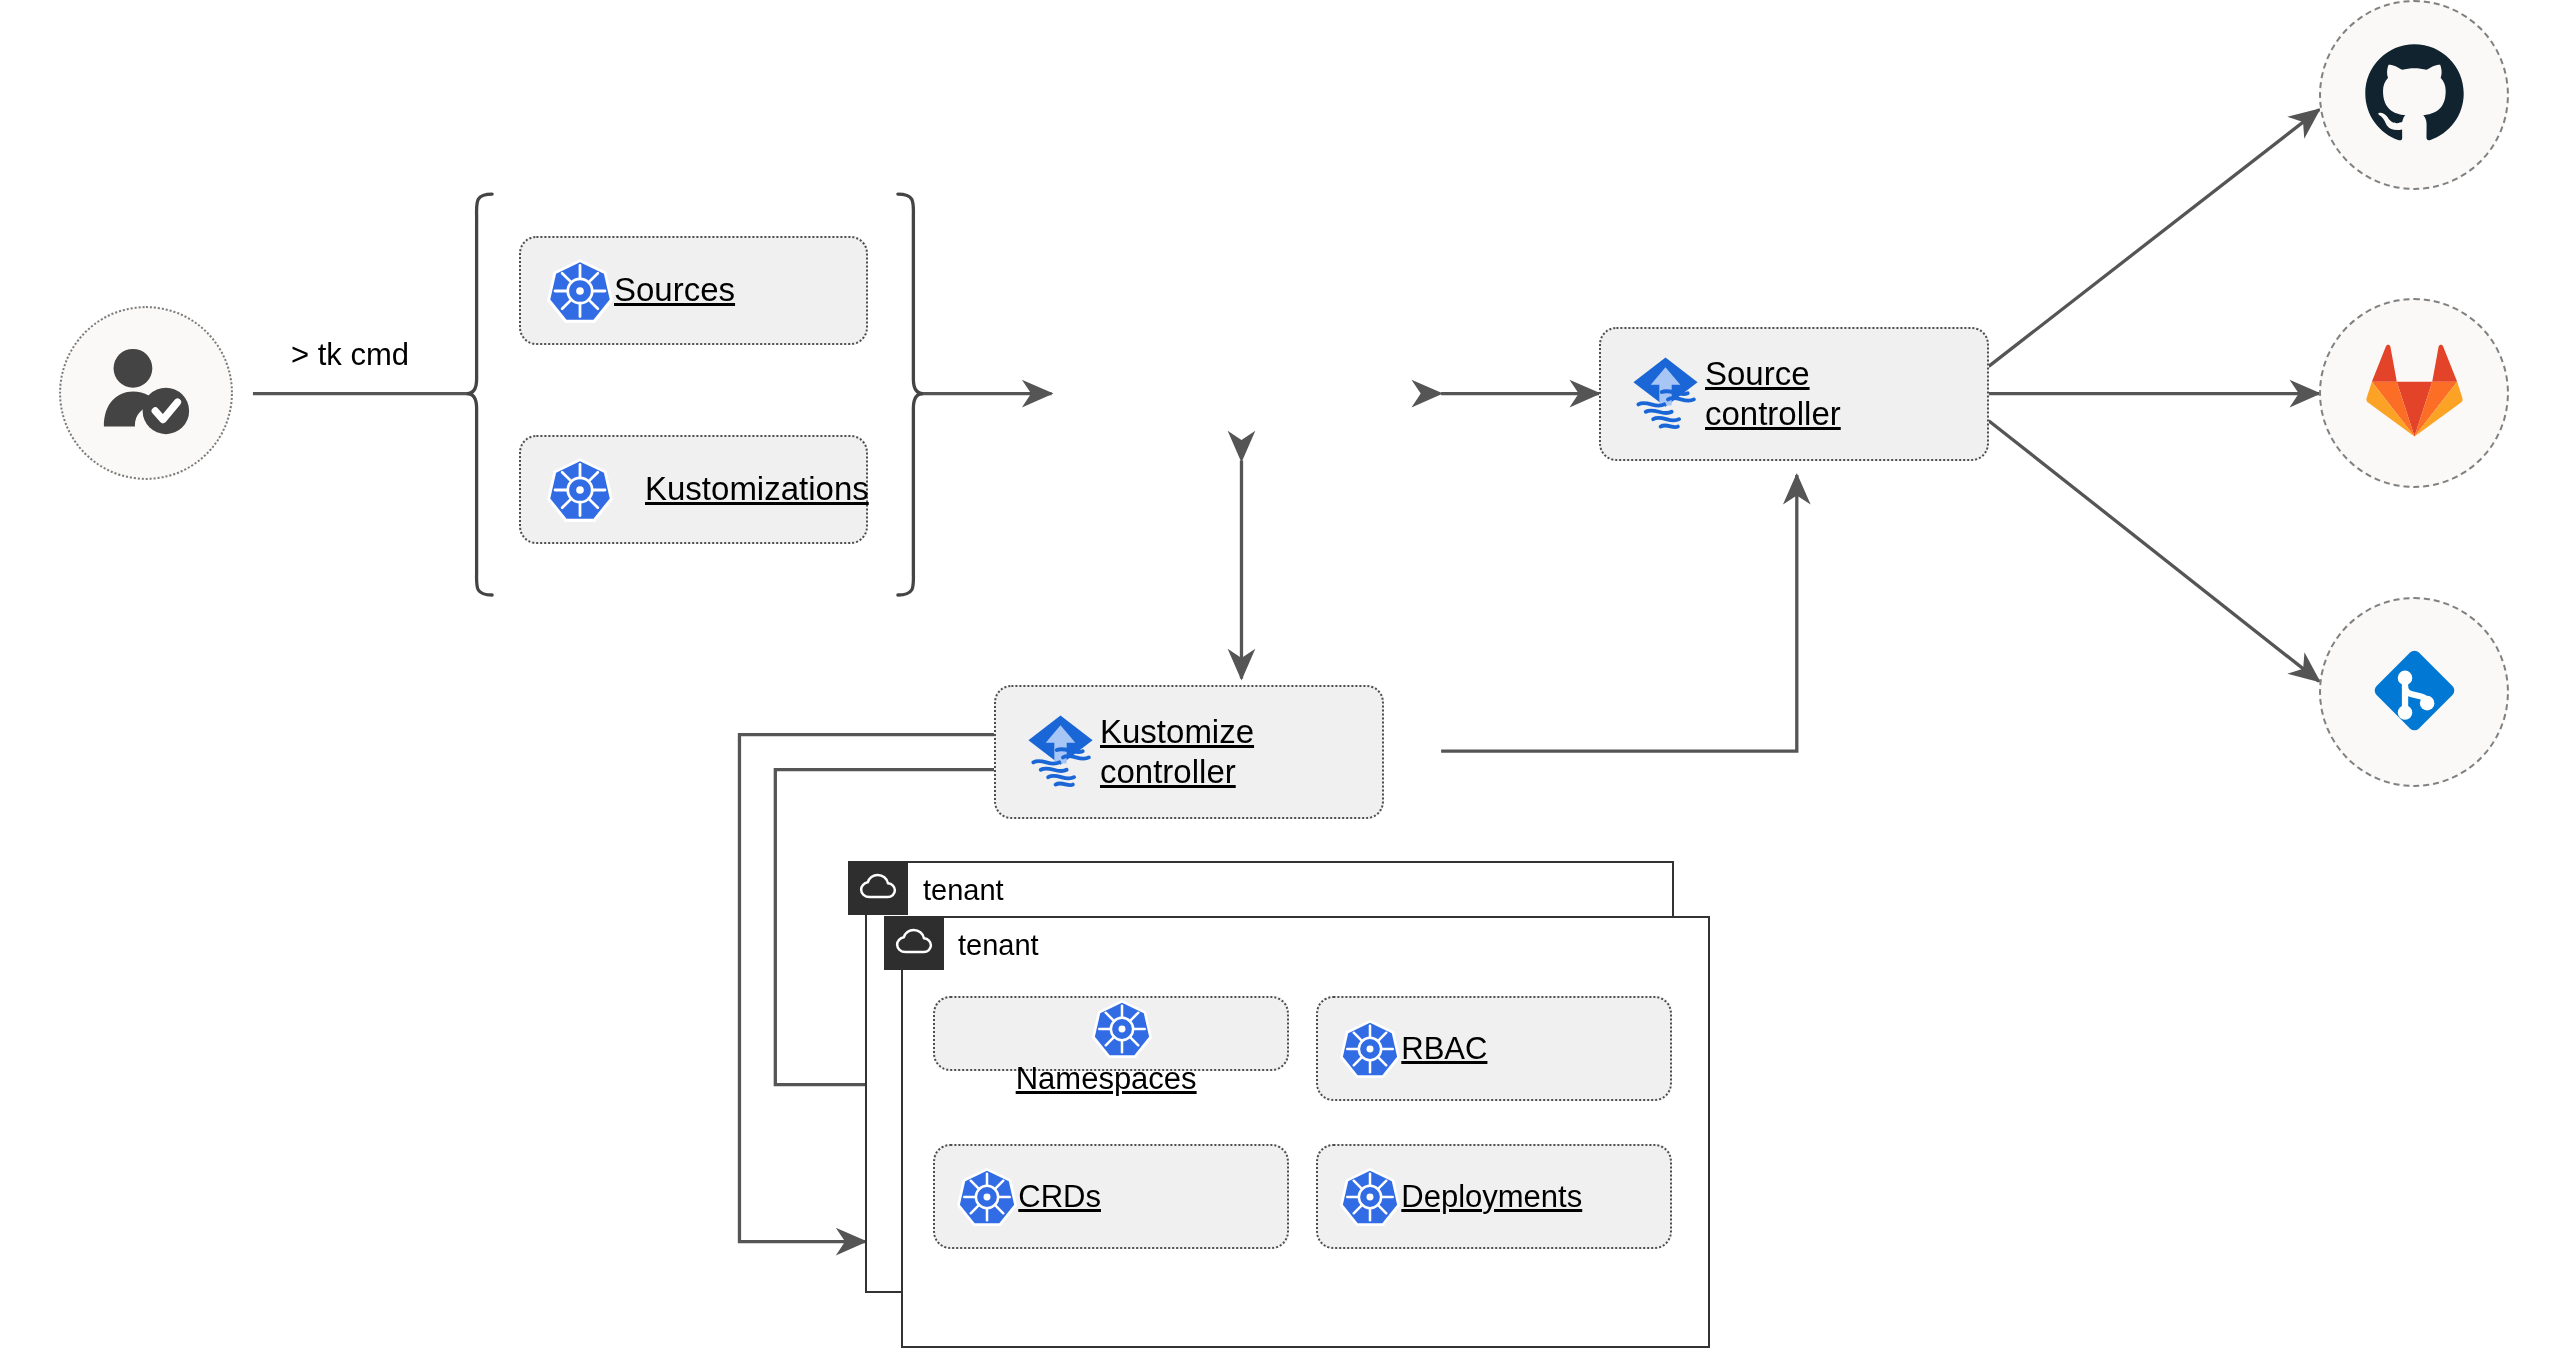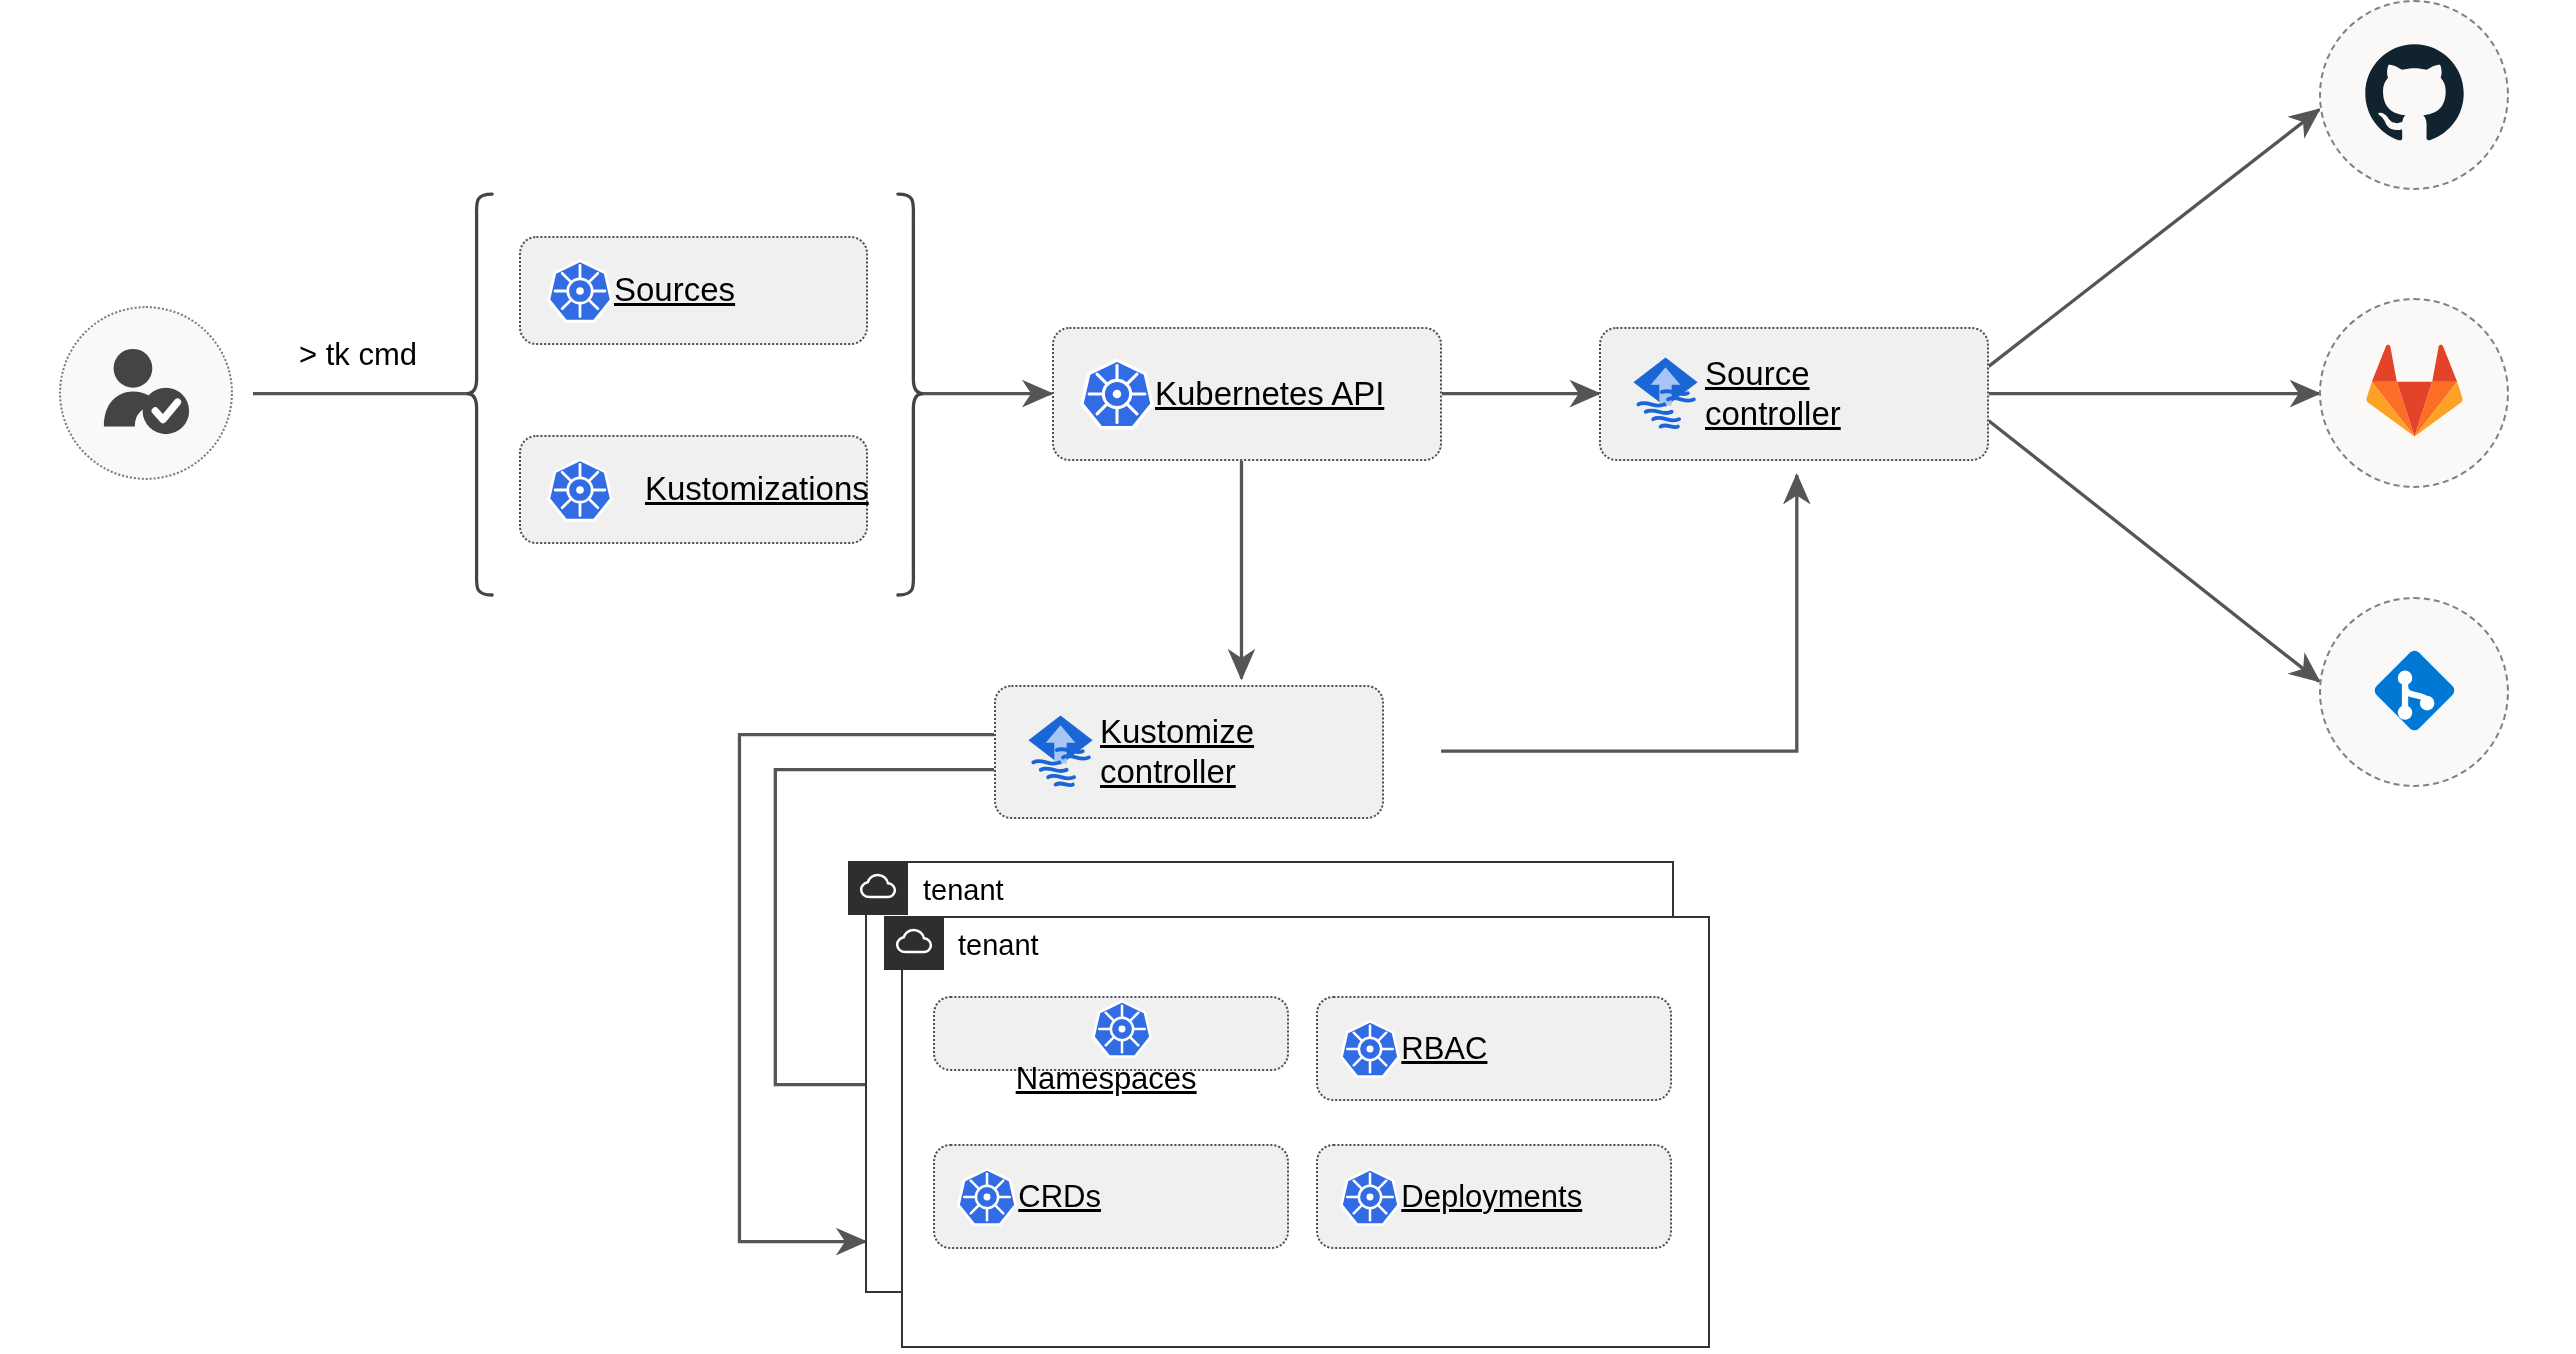--- a/index.html
+++ b/index.html
@@ -96,21 +96,21 @@
   <div class="node dcircle" style="left:59px;top:306px;width:174px;height:174px;">
     <span style="display:block;">
       <svg width="101" height="93" viewBox="0 0 104 96" xmlns="http://www.w3.org/2000/svg">
         <circle cx="38" cy="24" r="20" fill="#444444"></circle>
         <path d="M8 84 C8 60 22 48 38 48 C50 48 60 54 66 63 L60 63 C48 63 40 72 40 83 L40 84 Z" fill="#444444"></path>
         <circle cx="72" cy="68" r="24" fill="#444444"></circle>
         <path d="M61 68 L69 77 L84 59" stroke="#ffffff" stroke-width="7.5" fill="none" stroke-linecap="round" stroke-linejoin="round"></path>
       </svg>
     </span>
   </div>
-  <div class="cmdlabel" style="left:291px;top:337px;margin-left:8px;">&gt; tk cmd</div>
+  <div class="cmdlabel" style="left:291px;top:337px;">&gt; tk cmd</div>
 
   <svg class="node" style="left:465px;top:189px;width:460px;height:412px;" viewBox="0 0 475 425" xmlns="http://www.w3.org/2000/svg">
     <path d="M28,5 C10,5 12,14 12,28 L12,196 C12,206 9,211 2,211 C9,211 12,216 12,226 L12,396 C12,410 10,419 28,419" stroke="#444444" stroke-width="3.4" fill="none" stroke-linecap="round"></path>
     <path d="M447,5 C465,5 463,14 463,28 L463,196 C463,206 466,211 473,211 C466,211 463,216 463,226 L463,396 C463,410 465,419 447,419" stroke="#444444" stroke-width="3.4" fill="none" stroke-linecap="round"></path>
   </svg>
 
   <div class="node dbox" style="left:519px;top:236px;width:349px;height:109px;">
     <span class="ico" style="margin-left:25px;">
       <svg width="68" height="68" viewBox="0 0 64 64" xmlns="http://www.w3.org/2000/svg">
         <path d="M32 2 L57 14 L63 41 L46 62 L18 62 L1 41 L7 14 Z" fill="#ffffff"></path>
@@ -147,41 +147,20 @@
             <path d="M40.1 40.1 L48.8 48.8"></path>
           <path d="M48.8 15.2 L40.1 23.9"></path>
             <path d="M23.9 40.1 L15.2 48.8"></path>
         </g>
         <circle cx="32" cy="32" r="3.6" fill="#ffffff"></circle>
       </svg>
     </span>
     <span class="lbl">Kustomizations</span>
   </div>
 
-  <div class="node dbox" style="left:1052px;top:327px;width:390px;height:134px;">
-    <span class="ico" style="margin-left:25px;">
-      <svg width="76" height="76" viewBox="0 0 64 64" xmlns="http://www.w3.org/2000/svg">
-        <path d="M32 2 L57 14 L63 41 L46 62 L18 62 L1 41 L7 14 Z" fill="#ffffff"></path>
-        <path d="M32 5 L54.5 15.8 L60 40 L44.7 59 L19.3 59 L4 40 L9.5 15.8 Z" fill="#326CE5"></path>
-        <g stroke="#ffffff" stroke-width="2.6" fill="none" stroke-linecap="round">
-          <circle cx="32" cy="32" r="11.5"></circle>
-          <path d="M32 8 L32 20.5"></path>
-            <path d="M32 43.5 L32 56"></path>
-          <path d="M8.5 32 L20.5 32"></path>
-            <path d="M43.5 32 L55.5 32"></path>
-          <path d="M15.2 15.2 L23.9 23.9"></path>
-            <path d="M40.1 40.1 L48.8 48.8"></path>
-          <path d="M48.8 15.2 L40.1 23.9"></path>
-            <path d="M23.9 40.1 L15.2 48.8"></path>
-        </g>
-        <circle cx="32" cy="32" r="3.6" fill="#ffffff"></circle>
-      </svg>
-    </span>
-    <span class="lbl">Kubernetes API</span>
-  </div>
 
   <div class="node dbox" style="left:1599px;top:327px;width:390px;height:134px;">
     <span class="ico" style="margin-left:25px;">
       <svg width="79" height="79" viewBox="0 0 64 64" xmlns="http://www.w3.org/2000/svg">
         <path d="M32 2 L58 22 L32 42 L6 22 Z" fill="#1A66D6"></path>
         <path d="M32 10 L44 24 L37 24 L37 41 L27 41 L27 24 L20 24 Z" fill="#A8C6F5"></path>
         <g stroke="#1A66D6" stroke-width="3.1" fill="none" stroke-linecap="round">
           <path d="M10 40 C17 36 24 44 31 40"></path>
           <path d="M16 46 C23 42 30 50 37 46"></path>
           <path d="M22 52 C29 48 36 56 43 52"></path>

